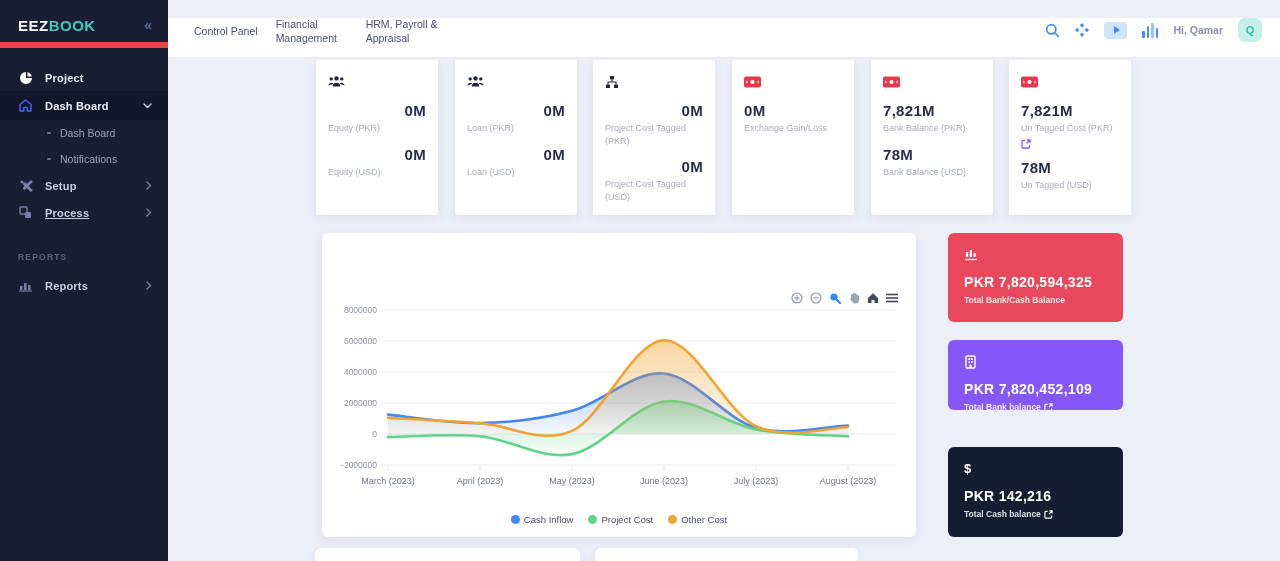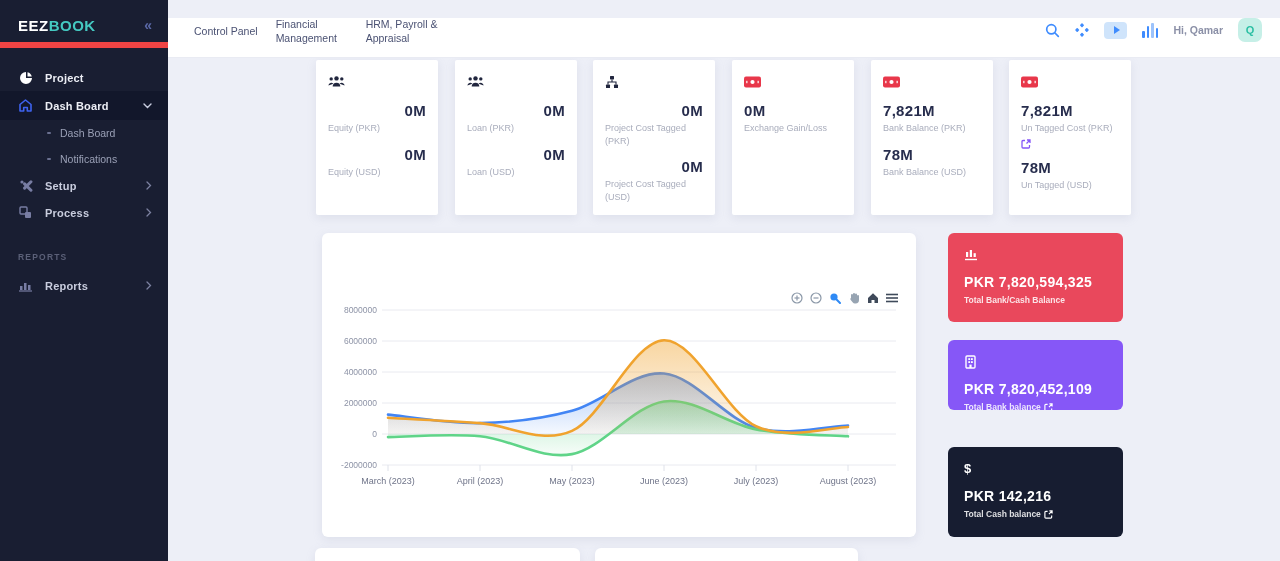--- a/index.html
+++ b/index.html
@@ -124,21 +124,21 @@
             </svg>
         </span>
       </div>
       <div class="s-item">
         <span class="s-ico">
           <svg width="13" height="13" viewBox="0 0 13 13">
               <rect x="1" y="1" width="7" height="7" rx="1" fill="none" stroke="#787da3" stroke-width="1.4"></rect>
               <rect x="6" y="6" width="6" height="6" rx="1" fill="#787da3"></rect>
             </svg>
         </span>
-        <span class="s-label" style="color:#c9cdde;">Process</span>
+        <span class="s-label" style="color:#c9cdde;text-decoration:underline;">Process</span>
         <span class="chev">
           <svg width="6" height="9" viewBox="0 0 6 9">
               <polyline points="1,1 4.5,4.5 1,8" fill="none" stroke="#7c81a0" stroke-width="1.3" stroke-linecap="round"></polyline>
             </svg>
         </span>
       </div>
       <div class="s-section">REPORTS</div>
       <div class="s-item">
         <span class="s-ico">
           <svg width="14" height="13" viewBox="0 0 14 13">
@@ -391,20 +391,34 @@
         <text x="420" y="186" text-anchor="middle" font-size="9" fill="#6f7489" font-family="Liberation Sans, DejaVu Sans, sans-serif">July (2023)</text>
         <line x1="512" y1="167" x2="512" y2="173" stroke="#dfe2ea" stroke-width="1"></line>
         <text x="512" y="186" text-anchor="middle" font-size="9" fill="#6f7489" font-family="Liberation Sans, DejaVu Sans, sans-serif">August (2023)</text>
         <path d="M 52 116.625 C 67.33333333333333 118.04583333333333, 113.33333333333333 125.79583333333333, 144 125.15 C 174.66666666666666 124.50416666666668, 205.33333333333334 121.01666666666667, 236 112.75 C 266.6666666666667 104.48333333333333, 297.3333333333333 72.70833333333333, 328 75.55 C 358.6666666666667 78.39166666666667, 389.3333333333333 121.14583333333334, 420 129.8 C 450.6666666666667 138.45416666666668, 496.6666666666667 127.8625, 512 127.475 L 512 136 L 52 136 Z" fill="url(#grad0)" stroke="none"></path>
         <path d="M 52 116.625 C 67.33333333333333 118.04583333333333, 113.33333333333333 125.79583333333333, 144 125.15 C 174.66666666666666 124.50416666666668, 205.33333333333334 121.01666666666667, 236 112.75 C 266.6666666666667 104.48333333333333, 297.3333333333333 72.70833333333333, 328 75.55 C 358.6666666666667 78.39166666666667, 389.3333333333333 121.14583333333334, 420 129.8 C 450.6666666666667 138.45416666666668, 496.6666666666667 127.8625, 512 127.475" fill="none" stroke="#4285f4" stroke-width="2.6" stroke-linecap="round"></path>
         <path d="M 52 139.1 C 67.33333333333333 138.97083333333333, 113.33333333333333 135.48333333333332, 144 138.325 C 174.66666666666666 141.16666666666666, 205.33333333333334 161.9625, 236 156.15 C 266.6666666666667 150.3375, 297.3333333333333 107.58333333333334, 328 103.45 C 358.6666666666667 99.31666666666666, 389.3333333333333 125.5375, 420 131.35 C 450.6666666666667 137.1625, 496.6666666666667 137.1625, 512 138.325 L 512 136 L 52 136 Z" fill="url(#grad1)" stroke="none"></path>
         <path d="M 52 139.1 C 67.33333333333333 138.97083333333333, 113.33333333333333 135.48333333333332, 144 138.325 C 174.66666666666666 141.16666666666666, 205.33333333333334 161.9625, 236 156.15 C 266.6666666666667 150.3375, 297.3333333333333 107.58333333333334, 328 103.45 C 358.6666666666667 99.31666666666666, 389.3333333333333 125.5375, 420 131.35 C 450.6666666666667 137.1625, 496.6666666666667 137.1625, 512 138.325" fill="none" stroke="#5fd488" stroke-width="2.6" stroke-linecap="round"></path>
         <path d="M 52 119.725 C 67.33333333333333 120.62916666666666, 113.33333333333333 122.95416666666667, 144 125.15 C 174.66666666666666 127.34583333333335, 205.33333333333334 146.72083333333333, 236 132.9 C 266.6666666666667 119.07916666666667, 297.3333333333333 43, 328 42.225 C 358.6666666666667 41.45, 389.3333333333333 113.78333333333333, 420 128.25 C 450.6666666666667 142.71666666666667, 496.6666666666667 128.89583333333334, 512 129.025 L 512 136 L 52 136 Z" fill="url(#grad2)" stroke="none"></path>
         <path d="M 52 119.725 C 67.33333333333333 120.62916666666666, 113.33333333333333 122.95416666666667, 144 125.15 C 174.66666666666666 127.34583333333335, 205.33333333333334 146.72083333333333, 236 132.9 C 266.6666666666667 119.07916666666667, 297.3333333333333 43, 328 42.225 C 358.6666666666667 41.45, 389.3333333333333 113.78333333333333, 420 128.25 C 450.6666666666667 142.71666666666667, 496.6666666666667 128.89583333333334, 512 129.025" fill="none" stroke="#f0a32e" stroke-width="2.6" stroke-linecap="round"></path>
       </svg>
+    <div class="legend" id="chart-legend">
+        <span class="legend-item">
+          <span class="legend-dot" style="background: rgb(66, 133, 244);"></span>
+          <span class="legend-label">Cash Inflow</span>
+        </span>
+        <span class="legend-item">
+          <span class="legend-dot" style="background: rgb(95, 212, 136);"></span>
+          <span class="legend-label">Project Cost</span>
+        </span>
+        <span class="legend-item">
+          <span class="legend-dot" style="background: rgb(240, 163, 46);"></span>
+          <span class="legend-label">Other Cost</span>
+        </span>
+      </div>
   </div>
 
   <div class="sum-card" style="top: 233px; height: 89px; background: rgb(233, 72, 92);">
     <div class="sum-icon">
       <svg width="14" height="13" viewBox="0 0 14 13">
           <rect x="2" y="4" width="2.2" height="5" fill="#fff"></rect>
           <rect x="5.8" y="2" width="2.2" height="7" fill="#fff"></rect>
           <rect x="9.6" y="5.2" width="2.2" height="3.8" fill="#fff"></rect>
           <line x1="1" y1="11.5" x2="13" y2="11.5" stroke="#fff" stroke-width="1.4"></line>
         </svg>

